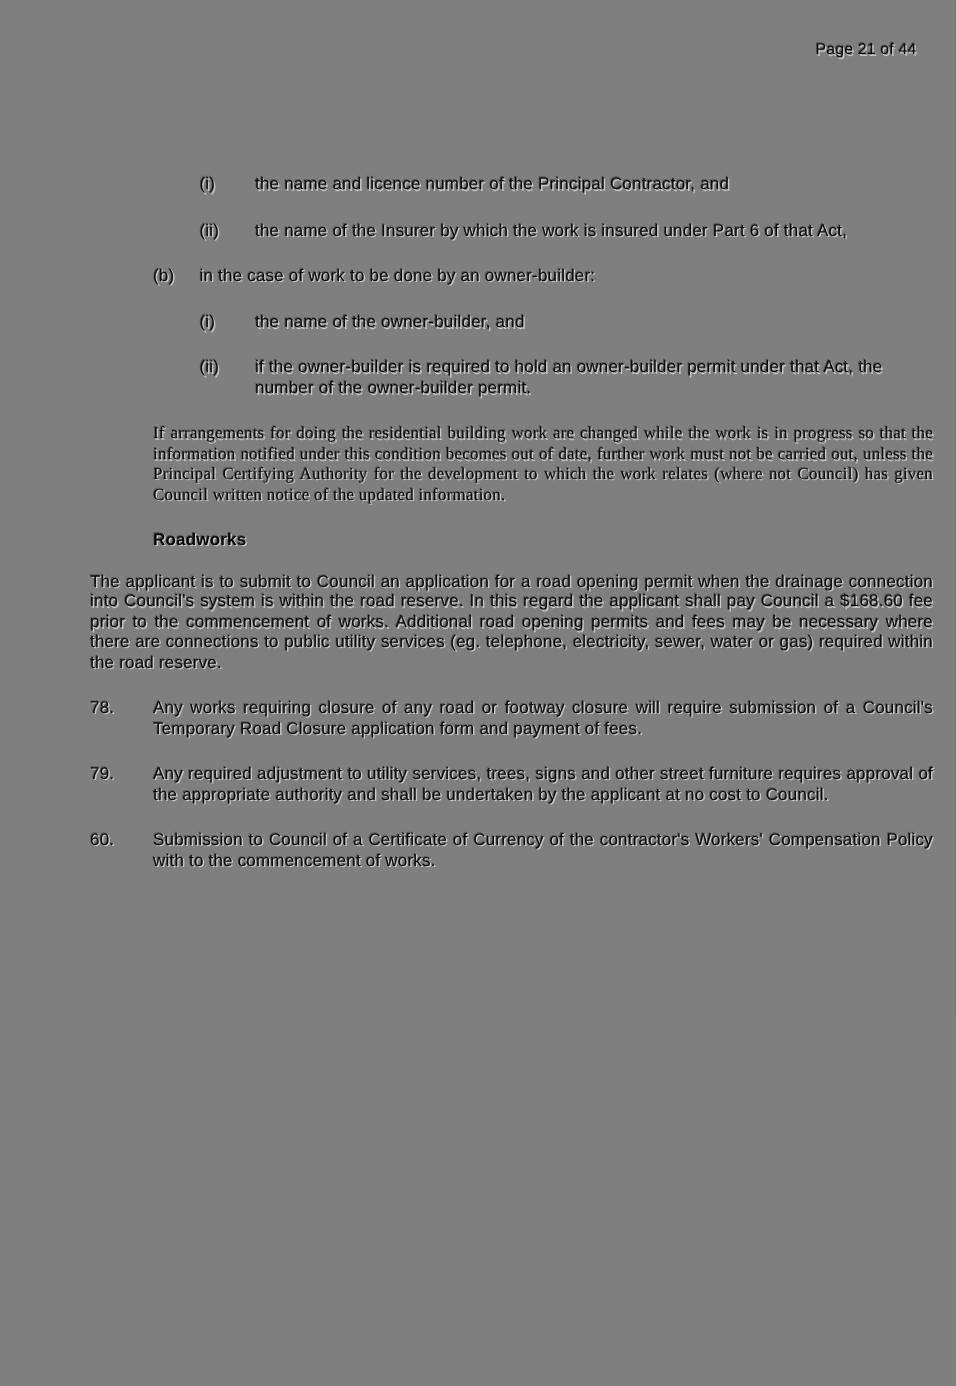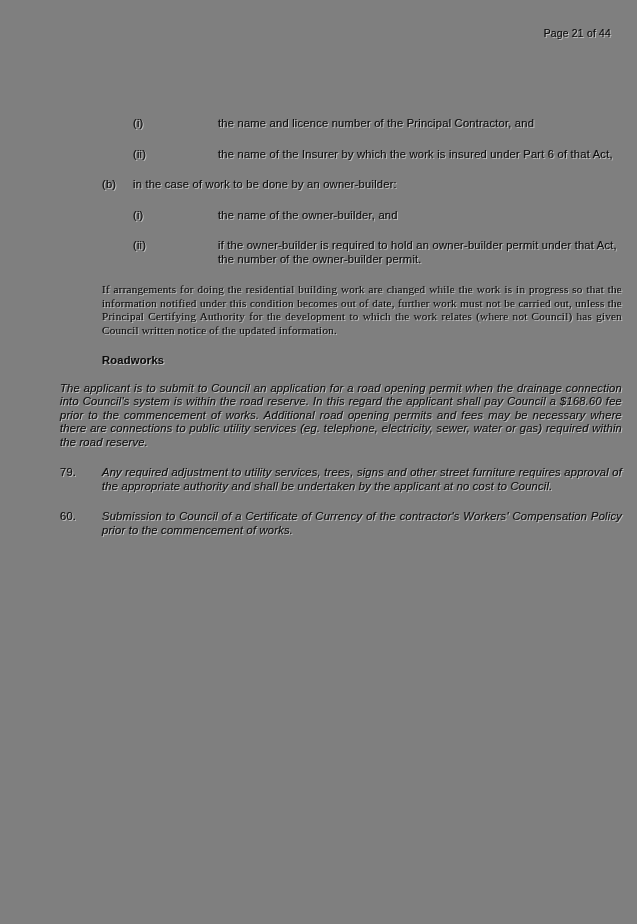--- a/index.html
+++ b/index.html
@@ -31,27 +31,27 @@
   }
   .content {
     position: absolute;
     top: 117px;
     left: 60px;
     right: 15px;
   }
   .block { margin: 0 0 17px 0; }
   .num-item { display: flex; }
   .num-item .num { width: 42px; flex: 0 0 42px; }
-  .num-item .body { flex: 1; text-align: justify; font-style: italic; }
+  .num-item .body { flex: 1; text-align: justify; }
   .sub1 { display: flex; margin-left: 42px; }
   .sub1 .m { width: 31px; flex: 0 0 31px; }
   .sub1 .body { flex: 1; text-align: justify; }
   .sub2 { display: flex; margin-left: 73px; }
   .sub2 .m { width: 37px; flex: 0 0 37px; }
-  .sub2 .body { flex: 1; margin-left: 48px; }
+  .sub2 .body { flex: 1; }
   .para { margin-left: 42px; text-align: justify; font-family: Liberation Serif, serif; }
   .heading {
     margin-left: 42px;
     margin-top: 5px;
     margin-bottom: 14px;
     font-weight: bold;
   }
 </style>
 </head>
 <body>
@@ -86,24 +86,28 @@
     </div>
 
     <div class="block para">If arrangements for doing the residential building work are changed while the work is in progress so that the information notified under this condition becomes out of date, further work must not be carried out, unless the Principal Certifying Authority for the development to which the work relates (where not Council) has given Council written notice of the updated information.</div>
 
     <div class="heading">Roadworks</div>
 
     <div class="block num-item">
       <span class="body">The applicant is to submit to Council an application for a road opening permit when the drainage connection into Council's system is within the road reserve. In this regard the applicant shall pay Council a $168.60 fee prior to the commencement of works. Additional road opening permits and fees may be necessary where there are connections to public utility services (eg. telephone, electricity, sewer, water or gas) required within the road reserve.</span>
     </div>
     <div class="block num-item">
+      <span class="num">78.</span>
+      <span class="body">Any works requiring closure of any road or footway closure will require submission of a Council's Temporary Road Closure application form and payment of fees.</span>
+    </div>
+    <div class="block num-item">
       <span class="num">79.</span>
       <span class="body">Any required adjustment to utility services, trees, signs and other street furniture requires approval of the appropriate authority and shall be undertaken by the applicant at no cost to Council.</span>
     </div>
 
 
     <div class="block num-item">
       <span class="num">60.</span>
-      <span class="body">Submission to Council of a Certificate of Currency of the contractor's Workers' Compensation Policy prior to the commencement of works.</span>
+      <span class="body">Submission to Council of a Certificate of Currency of the contractor's Workers' Compensation Policy with to the commencement of works.</span>
     </div>
 
   </div>
 </div>
 
 </body></html>

